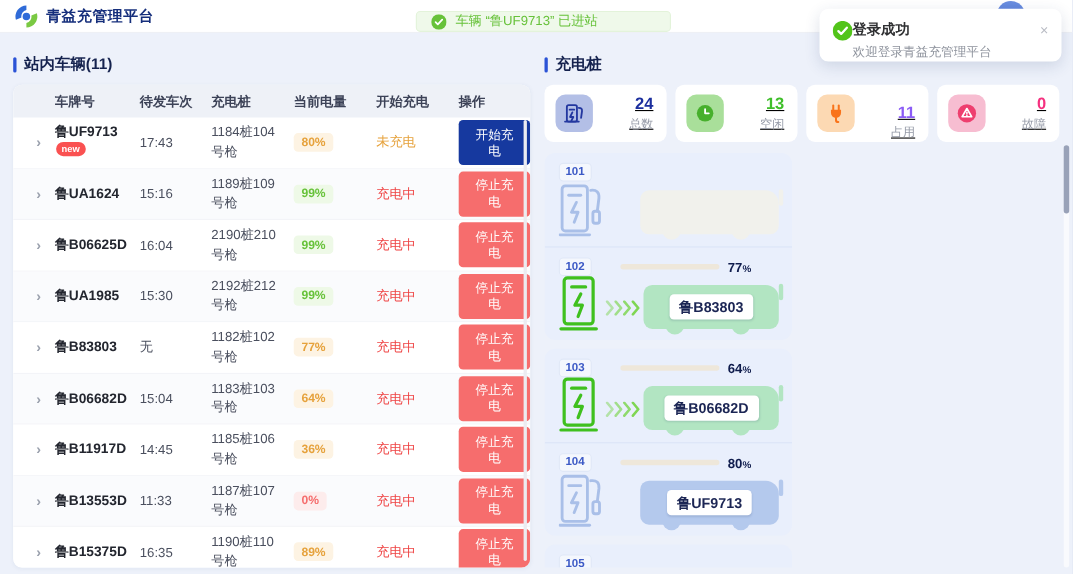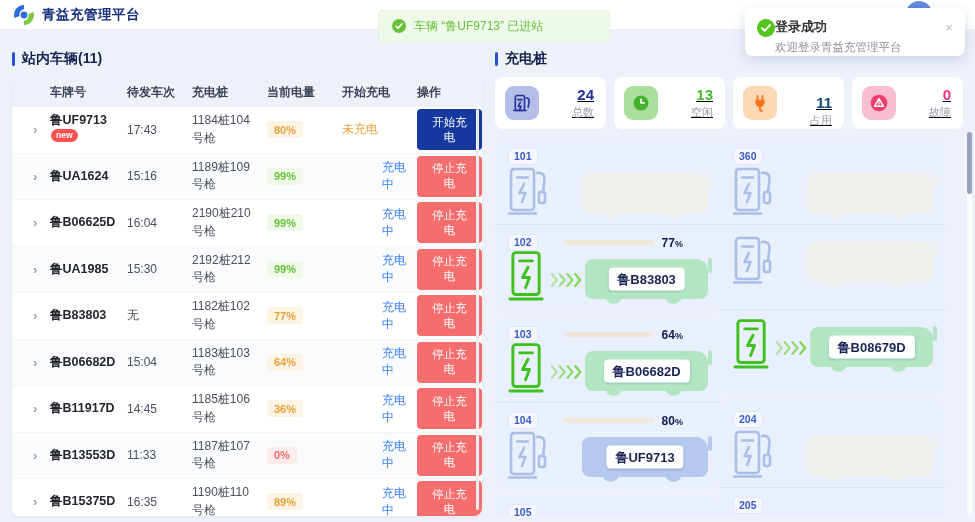--- a/index.html
+++ b/index.html
@@ -10,21 +10,21 @@
   
   .topbar { position:absolute; top:0; left:0; right:0; height:30px; background:#fff;
             display:flex; align-items:center; padding-left:13px; border-bottom:1px solid #eef0f5; z-index:2; }
   .app-title { font-size:13.5px; font-weight:bold; color:#162f7c; margin-left:7px; letter-spacing:.5px; }
   .avatar { position:absolute; top:1px; left:906px; width:26px; height:26px; border-radius:50%;
             background:linear-gradient(180deg,#6b8fe0,#4a6fd0); z-index:25; }
   .avatar::after { content:""; position:absolute; left:9px; top:9px; width:8px; height:8px;
                    border-radius:50%; background:#f6c344; }
 
   
-  .toast-center { position:absolute; left:378px; top:10px; width:232px; height:32px; background:#eff9ea;
+  .toast-center { position:absolute; left:378px; top:10px; width:232px; height:19px; background:#eff9ea;
                   border:1px solid #e3f3da; border-radius:4px; display:flex; align-items:center; gap:8px;
                   padding:0 13px; z-index:20; color:#67c23a; font-size:12px; }
   .toast-login { position:absolute; right:10px; top:8px; width:220px; height:48px; background:#fff;
                  border-radius:8px; box-shadow:0 4px 14px rgba(40,60,110,.16); z-index:30;
                  display:flex; padding:10px 12px; }
   .tl-title { font-size:13px; font-weight:bold; color:#303133; }
   .tl-msg { font-size:11.5px; color:#8d929c; margin-top:4px; }
   .tl-close { position:absolute; right:12px; top:13px; color:#b9bcc4; font-size:13px; cursor:pointer; line-height:1; }
 
   
@@ -46,42 +46,42 @@
   .plate { position:relative; }
   .plate b { color:#23262f; font-size:12.5px; }
   .new-badge { display:inline-block; background:#fa5151; color:#fff; font-size:8.5px; font-style:normal;
                font-weight:bold; padding:1.5px 5px; border-radius:7px; margin-left:1px; vertical-align:7px;
                box-shadow:0 0 0 2px #fff; }
   .pile-cell { line-height:1.45; padding-right:8px; }
   .pct { display:inline-block; font-size:11px; font-weight:bold; padding:2.5px 7px; border-radius:4px; font-style:normal; }
   .pct.warn   { color:#e6a23c; background:#fdf3e3; }
   .pct.ok     { color:#67c23a; background:#eef9e7; }
   .pct.danger { color:#f56c6c; background:#fdecec; }
-  .st-warn { color:#e6a23c; } .st-ok { color:#3b82f6;margin-left:40px; }
+  .st-warn { color:#e6a23c; } .st-ok { color:#ef4444; }
   .btn { border:none; border-radius:4px; color:#fff; font-size:11.5px; padding:5.5px 10px; cursor:pointer;
          font-family:inherit; }
   .btn.primary { background:#16399f; }
   .btn.danger  { background:#f66d6d; }
   .table-rail { position:absolute; top:32px; bottom:6px; right:3px; width:3px; background:#ececf1; border-radius:2px; }
 
   
   .stats { display:flex; gap:8px; margin-top:9px; }
   .stat { display:flex; align-items:center; background:#fff; border-radius:8px; width:111px; height:52px;
           padding:0 12px 0 10px; }
   .icon-box { width:34px; height:34px; border-radius:9px; display:flex; align-items:center; justify-content:center; }
   .stat.total .icon-box { background:#b3bfe6; } .stat.idle .icon-box { background:#a9df9a; }
   .stat.busy  .icon-box { background:#fcd9b3; } .stat.fault .icon-box { background:#f7bdd1; }
   .stat .meta { margin-left:auto; text-align:right;text-decoration:underline; }
   .stat .val { font-size:15px; font-weight:bold; }
   .stat.total .val { color:#1c2f9e; } .stat.idle .val { color:#3fbf2a; }
-  .stat.busy  .val { color:#0c4a6e;margin-top:16px; } .stat.fault .val { color:#f5317f; }
+  .stat.busy  .val { color:#8b5cf6;margin-top:16px; } .stat.fault .val { color:#f5317f; }
   .stat .lbl { font-size:11px; color:#959aa7; margin-top:2px; }
 
   
-  .grid { display:flex; margin-top:10px; height:377px; overflow:hidden; }
+  .grid { display:flex; gap:12px; margin-top:10px; height:377px; overflow:hidden;flex-direction:column; }
   .colm { width:225px; display:flex; flex-direction:column; gap:8px; }
   .pcard { background:#e9effc; border-radius:10px; overflow:hidden; flex-shrink:0; }
   .slot { height:85px; padding:9px 12px 0 13px; position:relative; }
   .slot + .slot { border-top:1px solid #dbe4f7; }
   .slot-top { display:flex; align-items:center; height:17px; }
   .chip { font-size:10.5px; color:#3d5ac6; background:#f4f7fd; border:1px solid #e0e8f7; border-radius:4px;
           padding:0 5px; line-height:15px; font-weight:bold; }
   .pwrap { display:flex; align-items:center; gap:8px; margin-left:26px; }
   .pbar { width:90px; height:5px; border-radius:3px; background:#eee7da; overflow:hidden; }
   .pfill { height:100%; background:#f9932f; border-radius:3px; }

